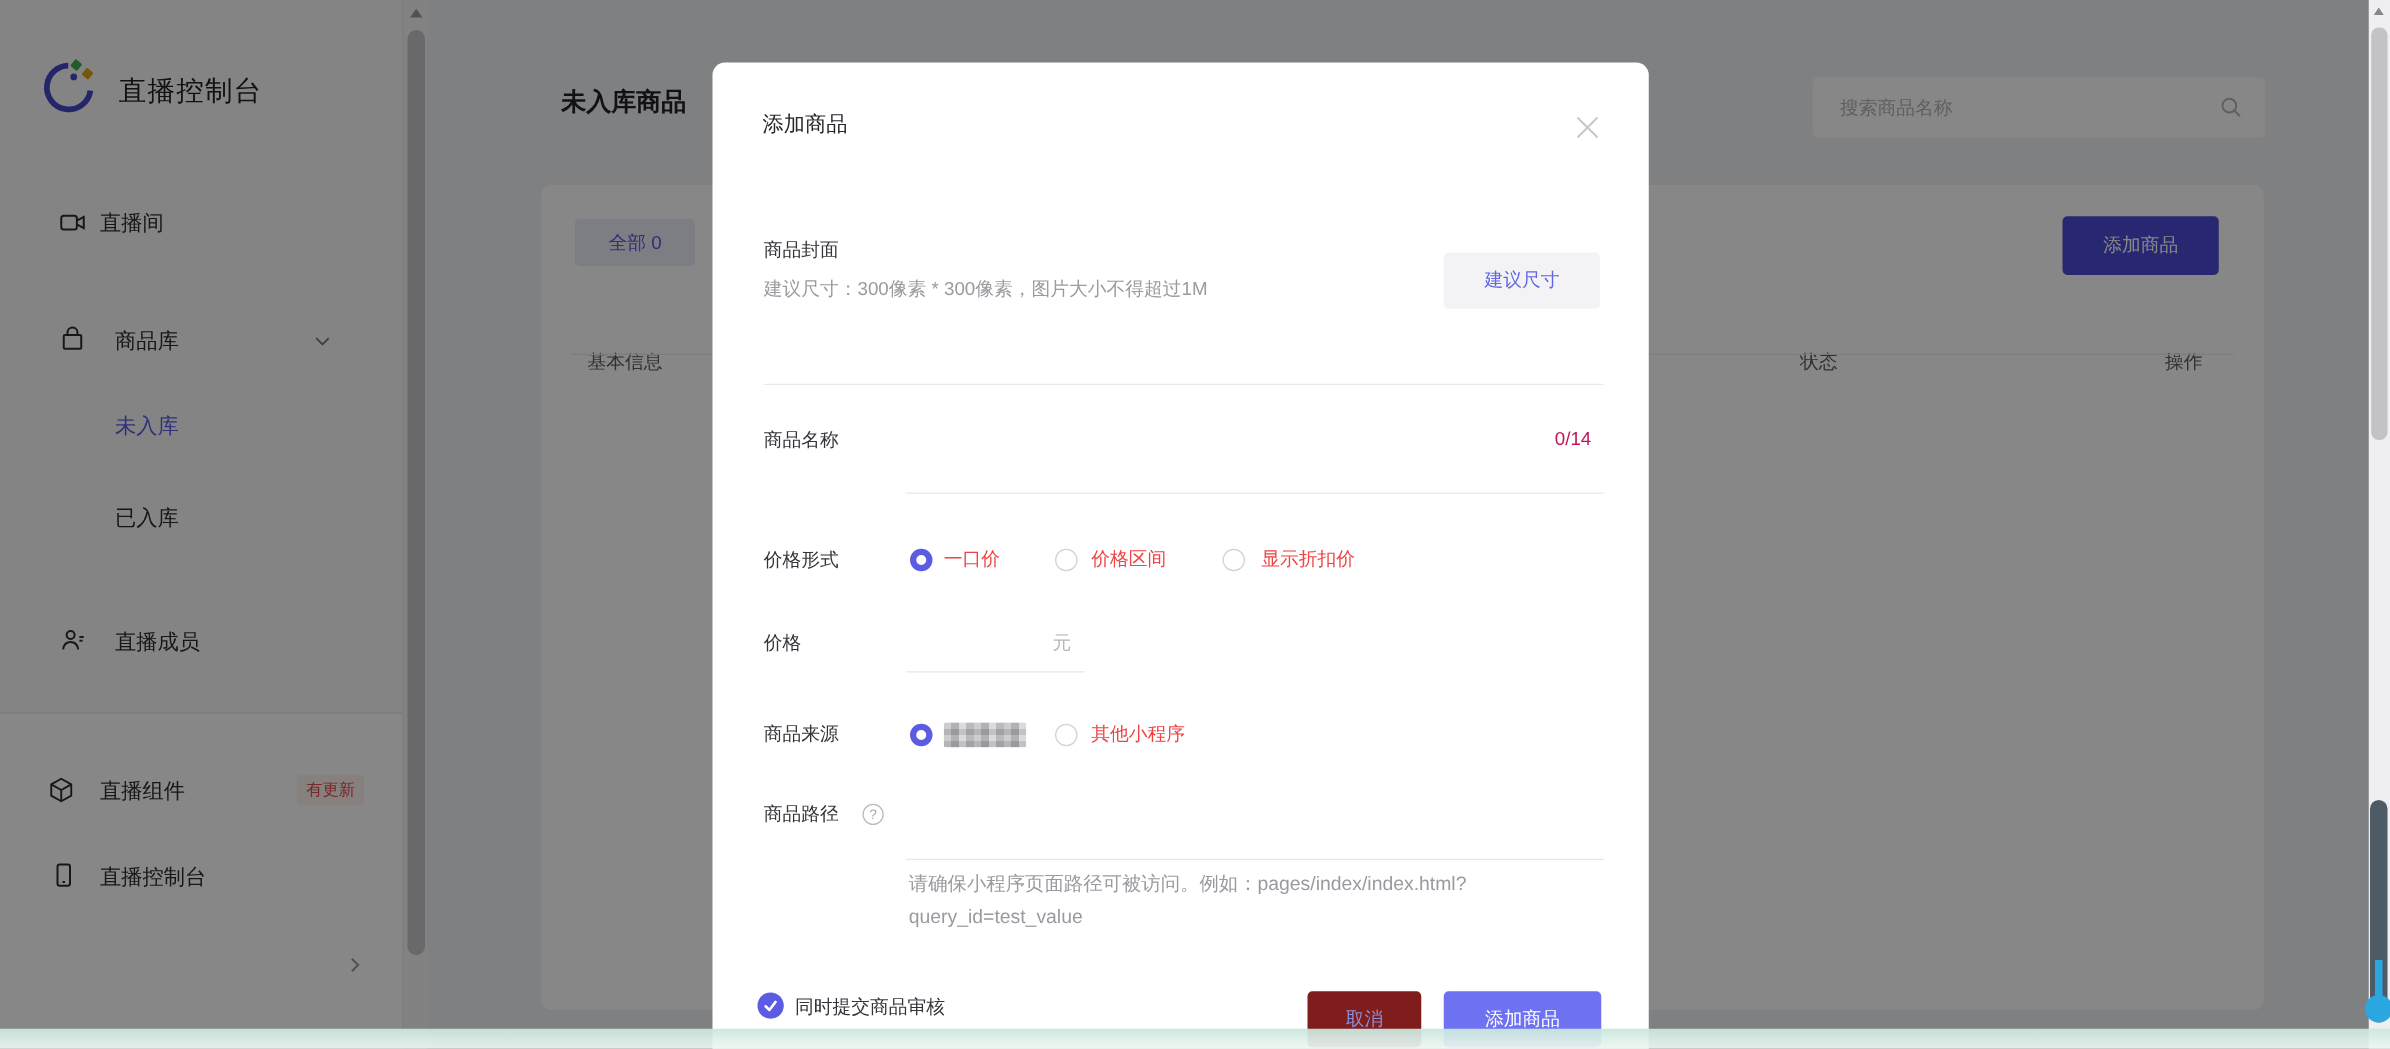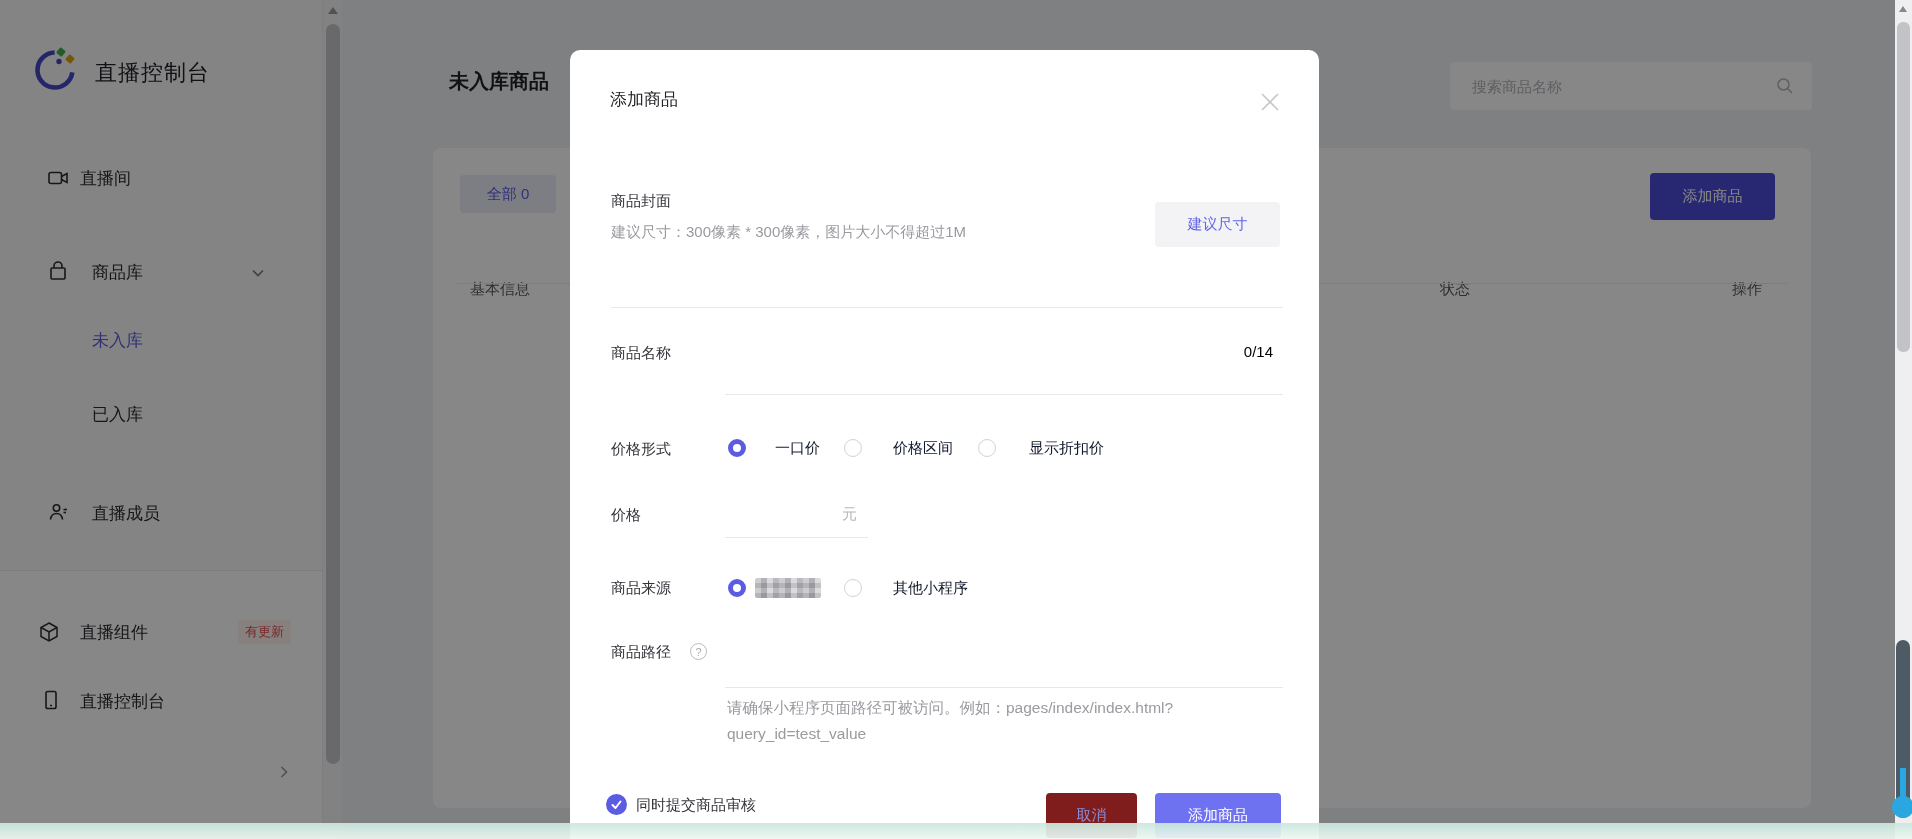--- a/index.html
+++ b/index.html
@@ -47,26 +47,26 @@
   
   #modal { position:absolute; left:570px; top:50px; width:749px; height:800px; background:#ffffff; border-radius:10px; z-index:20; }
   .m-title { position:absolute; left:40px; top:40px; font-size:17px; font-weight:500; color:#26262b; line-height:20px; }
   .m-close { position:absolute; left:688px; top:40px; width:24px; height:24px; cursor:pointer; }
   .m-label { position:absolute; left:41px; font-size:15px; color:#33333a; line-height:20px; }
   .m-hint { color:#9a9aa0; font-size:15px; }
   .cover-hint { position:absolute; left:41px; top:172px; line-height:20px; }
   .btn-add-img { position:absolute; left:585px; top:152px; width:125px; height:45px; background:#f3f3f5; border:none; border-radius:4px; color:#6165e8; font-size:15px; font-family:inherit; cursor:pointer; }
   .divider-full { position:absolute; left:41px; width:672px; border-top:1px solid #eaeaee; }
   .underline { position:absolute; border-bottom:1px solid #e8e8ec; }
-  .counter { position:absolute; right:46px; top:293px; font-size:15px; color:#000000;text-align:center; }
+  .counter { position:absolute; right:46px; top:293px; font-size:15px; color:#be185d;text-align:center; }
   .m-input { position:absolute; border:none; outline:none; background:transparent; font-size:15px; color:#33333a; font-family:inherit; }
   .radio { position:absolute; width:18px; height:18px; border-radius:50%; background:#fff; }
   .radio.sel { border:5.5px solid #5b5ce2; }
   .radio.unsel { border:1px solid #d2d2d8; }
-  .radio-label { position:absolute; font-size:15px; color:#0f172a; line-height:20px;margin-left:20px; }
+  .radio-label { position:absolute; font-size:15px; color:#ef4444; line-height:20px; }
   .unit { position:absolute; left:272px; top:455px; font-size:15px; color:#b6b6bc; }
   .src-mosaic { position:absolute; left:185px; top:528px; width:66px; height:20px; border-radius:2px; }
   .help { position:absolute; left:120px; top:593px; width:17px; height:17px; border:1px solid #b9b9bf; border-radius:50%; color:#a9a9af; font-size:11px; display:flex; align-items:center; justify-content:center; }
   .path-help-text { position:absolute; left:157px; top:645px; width:560px; font-size:15.5px; color:#9a9aa0; line-height:26px; }
   .chk { position:absolute; left:36px; top:744px; width:21px; height:21px; border-radius:50%; background:#5b5ce2; display:flex; align-items:center; justify-content:center; cursor:pointer; }
   .chk-label { position:absolute; left:66px; top:746px; font-size:15px; color:#33333a; }
   .btn-cancel { position:absolute; left:476px; top:743px; width:91px; height:45px; background:#7f1d1d; border:none; border-radius:4px; color:#8b8ed9; font-size:15px; font-family:Liberation Sans, sans-serif; cursor:pointer; }
   .btn-submit { position:absolute; left:585px; top:743px; width:126px; height:45px; background:#6e71f0; border:none; border-radius:4px; color:#ffffff; font-size:15px; font-family:inherit; cursor:pointer; }
 
   

